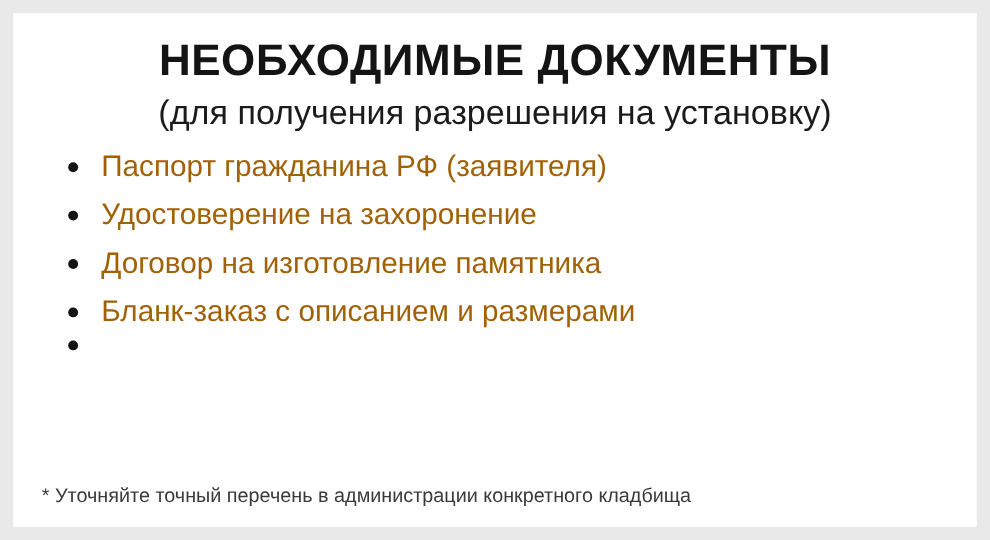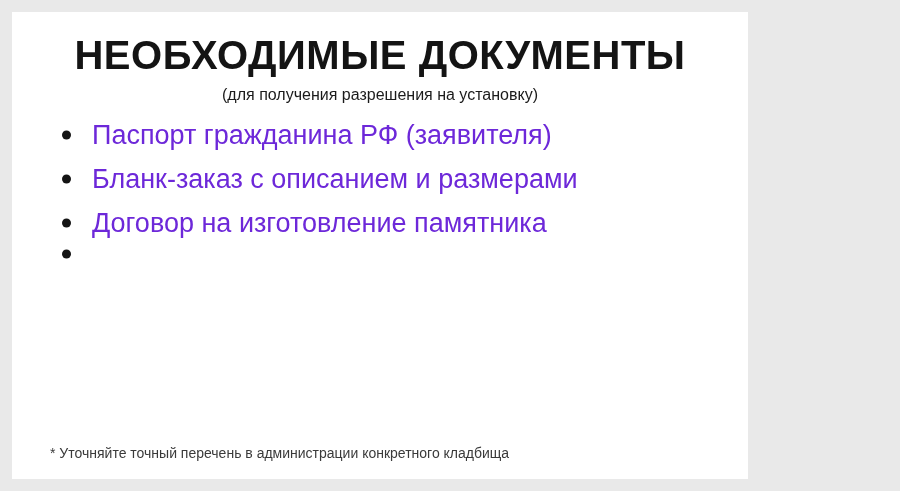--- a/index.html
+++ b/index.html
@@ -10,98 +10,101 @@
     width: 900px;
     height: 491px;
     background: #e9e9e9;
     font-family: "Liberation Sans", sans-serif;
     overflow: hidden;
   }
   .card {
     position: absolute;
     left: 12px;
     top: 12px;
-    width: 736px;
+    width: 876px;
     height: 467px;
     background: #ffffff;
     box-sizing: border-box;
     display: flex;
     flex-direction: column;
     align-items: stretch;
   }
   .title {
     text-align: center;
     font-size: 40px;
     font-weight: bold;
     color: #141414;
     letter-spacing: 0.5px;
     margin-top: 22px;
     line-height: 1.05;
   }
   .subtitle {
     text-align: center;
-    font-size: 16px;
+    font-size: 31px;
     color: #1b1b1b;
     margin-top: 10px;
     line-height: 1.1;
   }
   .list {
     list-style: none;
     margin: 18px 0 0 0;
     padding: 0 0 0 38px;
   }
   .list li {
     position: relative;
     font-size: 27px;
-    color: #6d28d9;
+    color: #a16207;
     line-height: 1.0;
     padding: 0 0 0 42px;
     margin-bottom: 17px;
   }
   .list li .bullet {
     position: absolute;
     left: 12px;
     top: 50%;
     transform: translateY(-50%);
     width: 9px;
     height: 9px;
     border-radius: 50%;
     background: #141414;
     display: block;
   }
   .footnote {
     margin-top: auto;
     margin-bottom: 18px;
     padding: 0 26px;
-    font-size: 14px;
+    font-size: 18px;
     color: #3a3a3a;
     text-align: left;
     line-height: 1.1;
-    margin-left: 12px;
   }
 </style>
 </head>
 <body>
 
 <div class="card">
   <div class="title">НЕОБХОДИМЫЕ ДОКУМЕНТЫ</div>
   <div class="subtitle">(для получения разрешения на установку)</div>
 
   <ul class="list">
     <li>
       <span class="bullet"></span>
       <span>Паспорт гражданина РФ (заявителя)</span>
     </li>
     <li>
       <span class="bullet"></span>
-      <span>Бланк-заказ с описанием и размерами</span>
+      <span>Удостоверение на захоронение</span>
     </li>
     <li>
       <span class="bullet"></span>
       <span>Договор на изготовление памятника</span>
+    </li>
+    <li>
+      <span class="bullet"></span>
+      <span>Бланк-заказ с описанием и размерами</span>
     </li>
     <li>
       <span class="bullet"></span>
     </li>
   </ul>
 
   <div class="footnote">* Уточняйте точный перечень в администрации конкретного кладбища</div>
 </div>
 
 </body></html>

